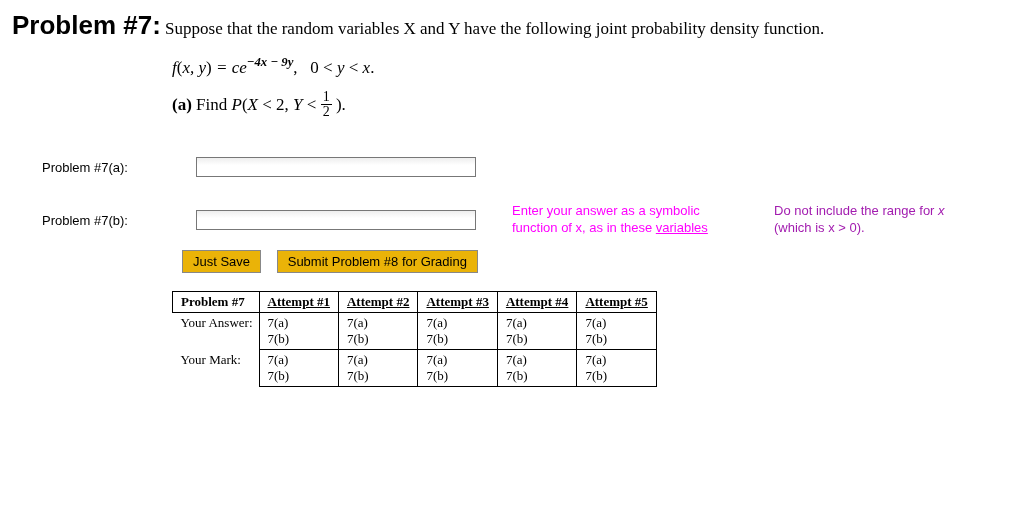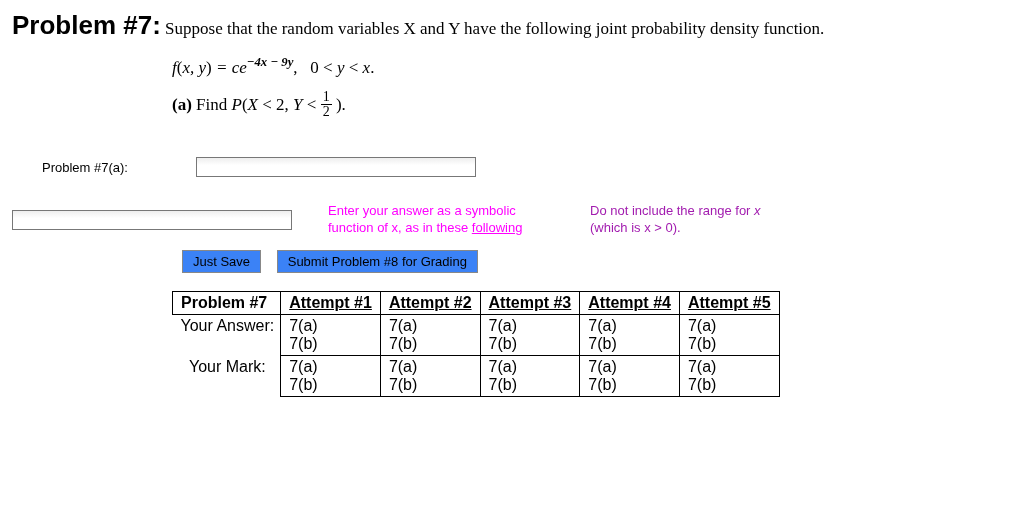--- a/index.html
+++ b/index.html
@@ -85,41 +85,41 @@
   .italic { font-style: italic; }
   .button-row {
     margin-left: 170px;
     margin-top: 4px;
     margin-bottom: 18px;
   }
   button.ui {
     font-family: Arial, sans-serif;
     font-size: 13px;
     padding: 3px 10px;
-    background: #3b82f6;
+    background: #eab308;
     border: 1px solid #888;
     margin-right: 12px;
   }
   table.attempts {
     border-collapse: collapse;
     margin-left: 160px;
-    font-family: Liberation Sans, sans-serif;
-    font-size: 16px;
+    font-family: Liberation Serif, serif;
+    font-size: 13px;
   }
   table.attempts td, table.attempts th {
     border: 1px solid #000;
     padding: 2px 8px;
     vertical-align: top;
   }
   table.attempts th {
     font-weight: bold;
     text-align: left;
   }
   table.attempts td.rowhdr {
-    text-align: center;
+    text-align: left;
     border-left: none;
     border-top: none;
     border-bottom: none;
     border-right: 1px solid #000;
     padding-right: 6px;
   }
   table.attempts tr:first-child td.rowhdr { font-weight: bold;}
   .attempt-link { text-decoration: underline; cursor: pointer; }
   sup { font-size: 0.75em; font-weight: bold; }
 </style>
@@ -146,23 +146,24 @@
 </div>
 
 <div class="answer-block">
 
   <div class="answer-row">
     <div class="answer-label">Problem #7(a):</div>
     <input class="answer-input" style="">
   </div>
 
   <div class="answer-row" style="margin-bottom:14px;">
+    <div class="answer-label">Problem #7(b):</div>
     <input class="answer-input" style="">
     <div class="hint">
-      <span>Enter your answer as a symbolic function of x, as in these </span><a href="#">following</a>
+      <span>Enter your answer as a symbolic function of x, as in these </span><a href="#">variables</a>
     </div>
     <div class="hint2">
       <span>Do not include the range for </span><span class="italic">x</span><br>
       <span>(which is x &gt; 0).</span>
     </div>
   </div>
 
   <div class="button-row">
     <button class="ui">Just Save</button>
     <button class="ui">Submit Problem #8 for Grading</button>

